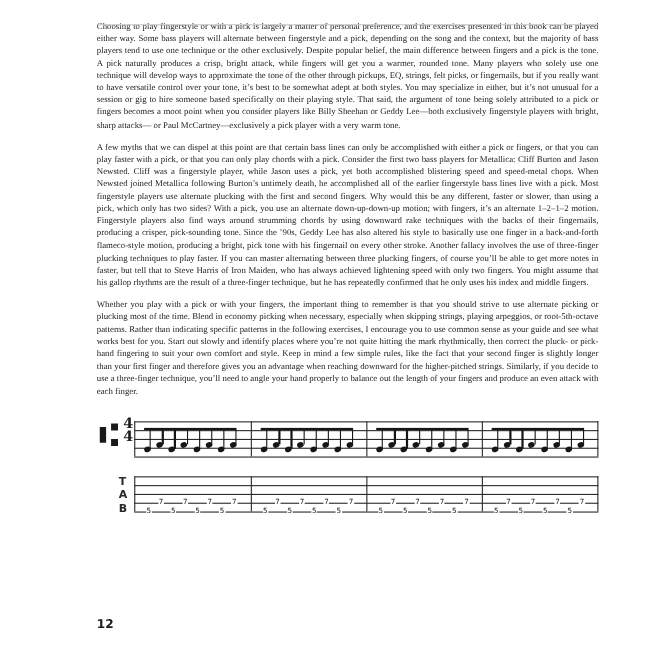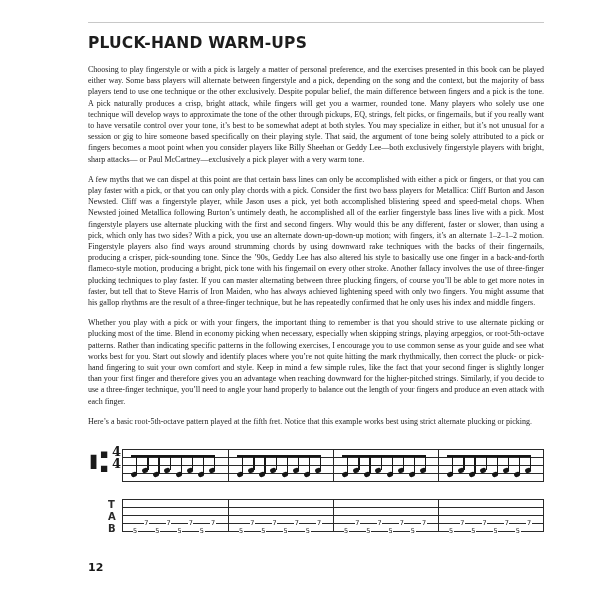--- a/index.html
+++ b/index.html
@@ -161,26 +161,24 @@
     color: #1a1a1a;
   }
 </style>
 </head>
 <body>
 
 <div class="page">
 
   <div class="rule-top"></div>
 
-  <h1 class="title">PLUCK-HAND WARM-UPS</h1>
 
   <p class="body">Choosing to play fingerstyle or with a pick is largely a matter of personal preference, and the exercises presented in this book can be played either way. Some bass players will alternate between fingerstyle and a pick, depending on the song and the context, but the majority of bass players tend to use one technique or the other exclusively. Despite popular belief, the main difference between fingers and a pick is the tone. A pick naturally produces a crisp, bright attack, while fingers will get you a warmer, rounded tone. Many players who solely use one technique will develop ways to approximate the tone of the other through pickups, EQ, strings, felt picks, or fingernails, but if you really want to have versatile control over your tone, it’s best to be somewhat adept at both styles. You may specialize in either, but it’s not unusual for a session or gig to hire someone based specifically on their playing style. That said, the argument of tone being solely attributed to a pick or fingers becomes a moot point when you consider players like Billy Sheehan or Geddy Lee—both exclusively fingerstyle players with bright, sharp attacks— or Paul McCartney—exclusively a pick player with a very warm tone.</p>
   <p class="body">A few myths that we can dispel at this point are that certain bass lines can only be accomplished with either a pick or fingers, or that you can play faster with a pick, or that you can only play chords with a pick. Consider the first two bass players for Metallica: Cliff Burton and Jason Newsted. Cliff was a fingerstyle player, while Jason uses a pick, yet both accomplished blistering speed and speed-metal chops. When Newsted joined Metallica following Burton’s untimely death, he accomplished all of the earlier fingerstyle bass lines live with a pick. Most fingerstyle players use alternate plucking with the first and second fingers. Why would this be any different, faster or slower, than using a pick, which only has two sides? With a pick, you use an alternate down-up-down-up motion; with fingers, it’s an alternate 1–2–1–2 motion. Fingerstyle players also find ways around strumming chords by using downward rake techniques with the backs of their fingernails, producing a crisper, pick-sounding tone. Since the ’90s, Geddy Lee has also altered his style to basically use one finger in a back-and-forth flameco-style motion, producing a bright, pick tone with his fingernail on every other stroke. Another fallacy involves the use of three-finger plucking techniques to play faster. If you can master alternating between three plucking fingers, of course you’ll be able to get more notes in faster, but tell that to Steve Harris of Iron Maiden, who has always achieved lightening speed with only two fingers. You might assume that his gallop rhythms are the result of a three-finger technique, but he has repeatedly confirmed that he only uses his index and middle fingers.</p>
   <p class="body">Whether you play with a pick or with your fingers, the important thing to remember is that you should strive to use alternate picking or plucking most of the time. Blend in economy picking when necessary, especially when skipping strings, playing arpeggios, or root-5th-octave patterns. Rather than indicating specific patterns in the following exercises, I encourage you to use common sense as your guide and see what works best for you. Start out slowly and identify places where you’re not quite hitting the mark rhythmically, then correct the pluck- or pick-hand fingering to suit your own comfort and style. Keep in mind a few simple rules, like the fact that your second finger is slightly longer than your first finger and therefore gives you an advantage when reaching downward for the higher-pitched strings. Similarly, if you decide to use a three-finger technique, you’ll need to angle your hand properly to balance out the length of your fingers and produce an even attack with each finger.</p>
-  <p class="body">Here’s a basic root-5th-octave pattern played at the fifth fret. Notice that this example works best using strict alternate plucking or picking.</p>
 
   <div class="notation">
     <div class="staff-wrap">
 
       <div class="clef-area">
         <div class="clef-glyph">⑆</div>
         <div class="timesig">
           <div>4</div>
           <div>4</div>
         </div>

